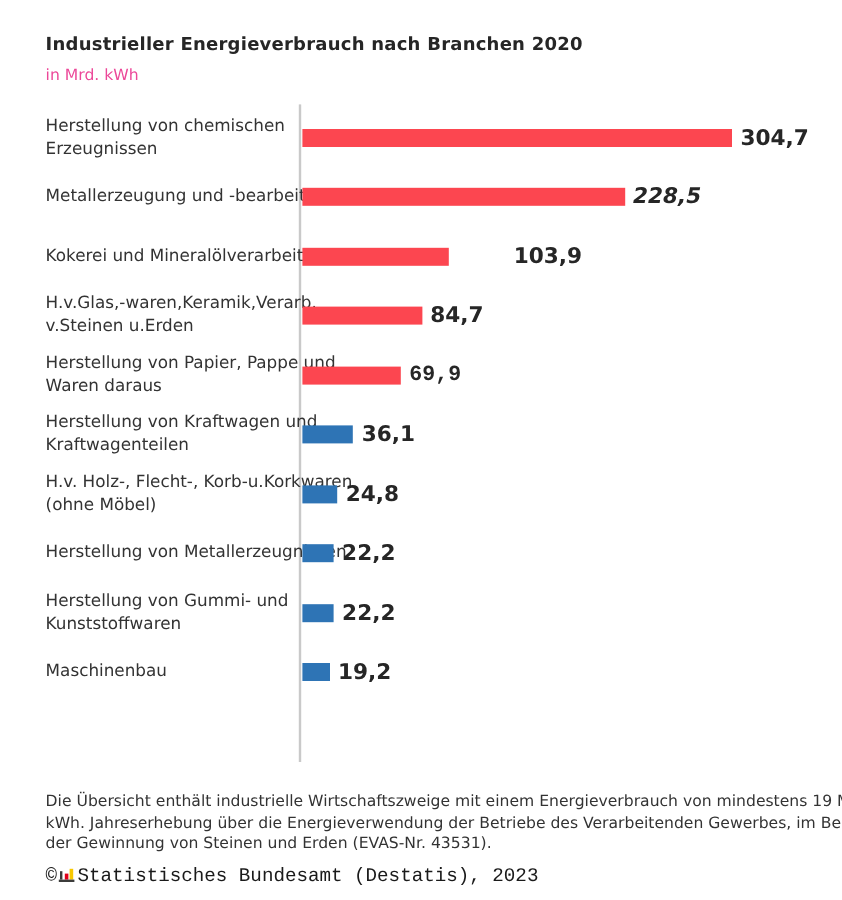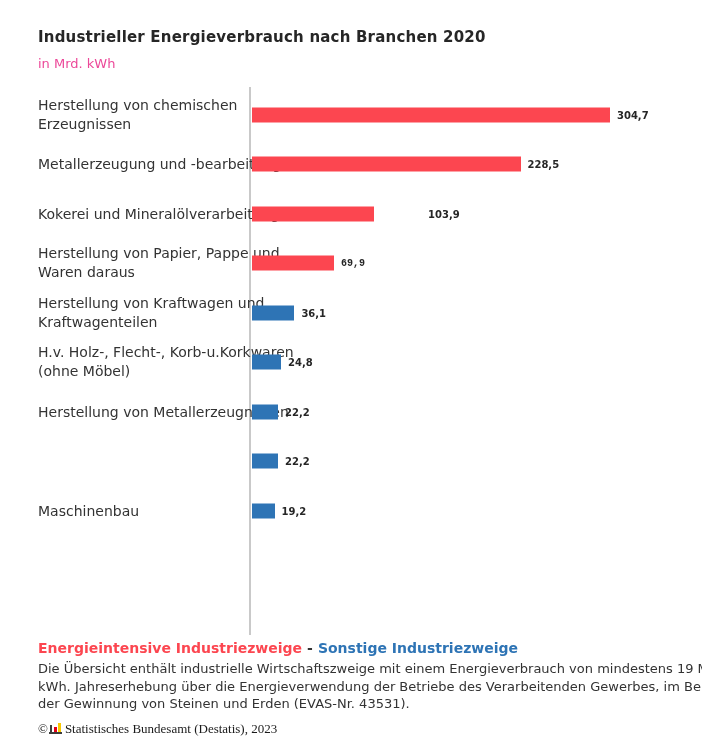--- a/index.html
+++ b/index.html
@@ -33,40 +33,40 @@
     position: absolute; left: 38px; top: 50%; transform: translateY(-50%);
     width: 211px; font-size: 14px; line-height: 19px; color: #333333;
     white-space: pre;
   }
   .bar {
     position: absolute; left: 252px; top: 50%; transform: translateY(-50%);
     height: 15px;
   }
   .rvalue {
     position: absolute; top: 50%; transform: translateY(-50%);
-    font-size: 10px; font-weight: bold; color: #262626;
+    font-size: 18px; font-weight: bold; color: #262626;
     white-space: nowrap;
   }
 
   .legend {
     position: absolute; left: 38px; top: 640px;
     font-size: 14px; font-weight: bold; color: #333333;
   }
   .legend .sep { margin: 0 5px; color: #333333; }
 
   .footnote {
     position: absolute; left: 38px; top: 660px;
     font-size: 13px; line-height: 17.5px; color: #333333;
     white-space: pre;
   }
 
   .copyright {
     position: absolute; left: 38px; top: 721px;
-    font-family: Liberation Serif, serif;
-    font-size: 13px; color: #1a1a1a;
+    font-family: Liberation Mono, monospace;
+    font-size: 16px; color: #1a1a1a;
   }
   .logo {
     display: inline-block; position: relative;
     width: 13px; height: 12px; margin: 0 3px 0 1px; vertical-align: -1px;
   }
   .logo span { position: absolute; }
   .logo .lb1 { left: 1px; bottom: 2px; width: 2px; height: 7px; background: #3c3c3b; }
   .logo .lb2 { left: 5px; bottom: 2px; width: 3px; height: 5px; background: #e2001a; }
   .logo .lb3 { left: 9px; bottom: 2px; width: 3px; height: 9px; background: #f8c800; }
   .logo .lbase { left: 0; bottom: 0; width: 13px; height: 2px; background: #3c3c3b; }
@@ -85,29 +85,35 @@
     <div class="row">
       <div class="rlabel">Herstellung von chemischen
 Erzeugnissen</div>
       <div class="bar" style="width: 358px; background: rgb(252, 70, 80);"></div>
       <div class="rvalue" style="left: 617px;">304,7</div>
     </div>
 
     <div class="row">
       <div class="rlabel">Metallerzeugung und -bearbeitung</div>
       <div class="bar" style="width: 268.5px; background: rgb(252, 70, 80);"></div>
-      <div class="rvalue" style="left: 527.5px;">228,5</div>
+      <div class="rvalue" style="left: 527.5px; font-style: italic;">228,5</div>
     </div>
 
     <div class="row">
       <div class="rlabel">Kokerei und Mineralölverarbeitung</div>
       <div class="bar" style="width: 122.1px; background: rgb(252, 70, 80);"></div>
       <div class="rvalue" style="left: 381.1px; margin-left: 47px;">103,9</div>
     </div>
 
+    <div class="row">
+      <div class="rlabel">H.v.Glas,-waren,Keramik,Verarb.
+v.Steinen u.Erden</div>
+      <div class="bar" style="width: 99.5px; background: rgb(252, 70, 80);"></div>
+      <div class="rvalue" style="left: 358.5px;">84,7</div>
+    </div>
 
     <div class="row">
       <div class="rlabel">Herstellung von Papier, Pappe und
 Waren daraus</div>
       <div class="bar" style="width: 82.1px; background: rgb(252, 70, 80);"></div>
       <div class="rvalue" style="left: 341.1px; font-family: Liberation Mono, monospace;">69,9</div>
     </div>
 
 
     <div class="row">
@@ -124,35 +130,34 @@
       <div class="rvalue" style="left: 288.1px;">24,8</div>
     </div>
 
     <div class="row">
       <div class="rlabel">Herstellung von Metallerzeugnissen</div>
       <div class="bar" style="width: 26.1px; background: rgb(46, 116, 181);"></div>
       <div class="rvalue" style="left: 285.1px;">22,2</div>
     </div>
 
     <div class="row">
+      <div class="rlabel">Herstellung von Gummi- und
+Kunststoffwaren</div>
       <div class="bar" style="width: 26.1px; background: rgb(46, 116, 181);"></div>
       <div class="rvalue" style="left: 285.1px;">22,2</div>
     </div>
 
     <div class="row">
       <div class="rlabel">Maschinenbau</div>
       <div class="bar" style="width: 22.6px; background: rgb(46, 116, 181);"></div>
       <div class="rvalue" style="left: 281.6px;">19,2</div>
     </div>
   </div>
   </div>
 
-  <div class="legend">
-    <span id="legend1" style="color: rgb(252, 70, 80);">Energieintensive Industriezweige</span><span class="sep">-</span><span id="legend2" style="color: rgb(46, 116, 181);">Sonstige Industriezweige</span>
-  </div>
 
   <div class="footnote">Die Übersicht enthält industrielle Wirtschaftszweige mit einem Energieverbrauch von mindestens 19 Milliarden
 kWh. Jahreserhebung über die Energieverwendung der Betriebe des Verarbeitenden Gewerbes, im Bergbau und
 der Gewinnung von Steinen und Erden (EVAS-Nr. 43531).</div>
 
   <div class="copyright">
     <span>©</span><span class="logo"><span class="lb1"></span><span class="lb2"></span><span class="lb3"></span><span class="lbase"></span></span><span>Statistisches Bundesamt (Destatis), 2023</span>
   </div>
 
 </div>

